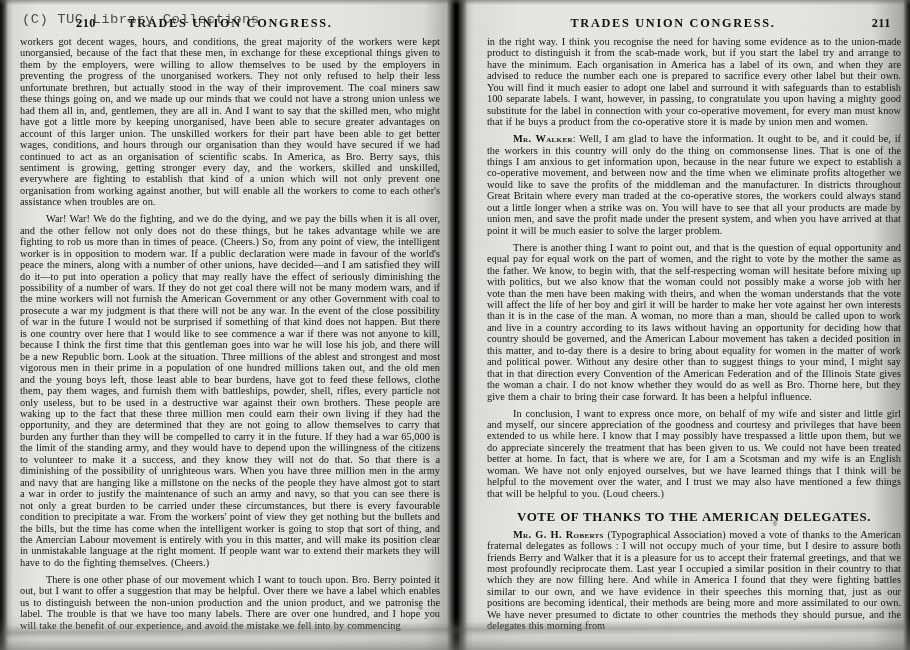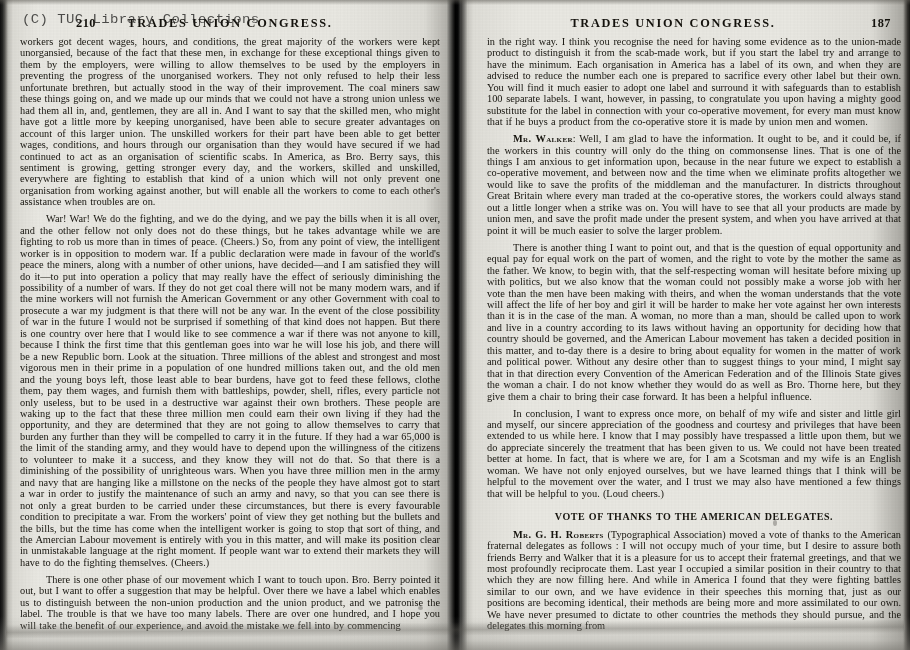--- a/index.html
+++ b/index.html
@@ -161,21 +161,21 @@
   .body p + p { margin-top: 5.5px; }
 
   .sc {
     font-variant: small-caps;
     font-weight: 600;
     letter-spacing: 0.35px;
   }
 
   .section-head {
     text-align: center;
-    font-size: 10px;
+    font-size: 13px;
     font-weight: 700;
     letter-spacing: 0.55px;
     margin: 12px 0 6px 0;
     text-transform: uppercase;
   }
 
   
   .watermark {
     position: absolute;
     left: 22px;
@@ -219,21 +219,21 @@
     <div class="body">
       <p class="cont">workers got decent wages, hours, and conditions, the great majority of the workers were kept unorgansied, because of the fact that these men, in exchange for these exceptional things given to them by the employers, were willing to allow themselves to be used by the employers in preventing the progress of the unorganised workers. They not only refused to help their less unfortunate brethren, but actually stood in the way of their improvement. The coal miners saw these things going on, and we made up our minds that we could not have a strong union unless we had them all in, and, gentlemen, they are all in. And I want to say that the skilled men, who might have got a little more by keeping unorganised, have been able to secure greater advantages on account of this larger union. The unskilled workers for their part have been able to get better wages, conditions, and hours through our organisation than they would have secured if we had continued to act as an organisation of scientific scabs. In America, as Bro. Berry says, this sentiment is growing, getting stronger every day, and the workers, skilled and unskilled, everywhere are fighting to establish that kind of a union which will not only prevent one organisation from working against another, but will enable all the workers to come to each other's assistance when troubles are on.</p>
       <p>War! War! We do the fighting, and we do the dying, and we pay the bills when it is all over, and the other fellow not only does not do these things, but he takes advantage while we are fighting to rob us more than in times of peace. (Cheers.) So, from any point of view, the intelligent worker is in opposition to modern war. If a public declaration were made in favour of the world's peace the miners, along with a number of other unions, have decided—and I am satisfied they will do it—to put into operation a policy that may really have the effect of seriously diminishing the possibility of a number of wars. If they do not get coal there will not be many modern wars, and if the mine workers will not furnish the American Government or any other Government with coal to prosecute a war my judgment is that there will not be any war. In the event of the close possibility of war in the future I would not be surprised if something of that kind does not happen. But there is one country over here that I would like to see commence a war if there was not anyone to kill, because I think the first time that this gentleman goes into war he will lose his job, and there will be a new Republic born. Look at the situation. Three millions of the ablest and strongest and most vigorous men in their prime in a population of one hundred millions taken out, and the old men and the young boys left, those least able to bear burdens, have got to feed these fellows, clothe them, pay them wages, and furnish them with battleships, powder, shell, rifles, every particle not only useless, but to be used in a destructive war against their own brothers. These people are waking up to the fact that these three million men could earn their own living if they had the opportunity, and they are determined that they are not going to allow themselves to carry that burden any further than they will be compelled to carry it in the future. If they had a war 65,000 is the limit of the standing army, and they would have to depend upon the willingness of the citizens to volunteer to make it a success, and they know they will not do that. So that there is a diminishing of the possibility of unrighteous wars. When you have three million men in the army and navy that are hanging like a millstone on the necks of the people they have almost got to start a war in order to justify the maintenance of such an army and navy, so that you can see there is not only a great burden to be carried under these circumstances, but there is every favourable condition to precipitate a war. From the workers' point of view they get nothing but the bullets and the bills, but the time has come when the intelligent worker is going to stop that sort of thing, and the Amercian Labour movement is entirely with you in this matter, and will make its position clear in unmistakable language at the right moment. If people want war to extend their markets they will have to do the fighting themselves. (Cheers.)</p>
       <p>There is one other phase of our movement which I want to touch upon. Bro. Berry pointed it out, but I want to offer a suggestion that may be helpful. Over there we have a label which enables us to distinguish between the non-union production and the union product, and we patronise the label. The trouble is that we have too many labels. There are over one hundred, and I hope you will take the benefit of our experience, and avoid the mistake we fell into by commencing</p>
     </div>
   </div>
 
   <div class="col col-right">
     <div class="running-head">
       <span class="rh-title rh-title-right">TRADES UNION CONGRESS.</span>
-      <span class="rh-folio rh-folio-right">187</span>
+      <span class="rh-folio rh-folio-right">211</span>
     </div>
     <div class="body">
       <p class="cont">in the right way. I think you recognise the need for having some evidence as to the union-made product to distinguish it from the scab-made work, but if you start the label try and arrange to have the minimum. Each organisation in America has a label of its own, and when they are advised to reduce the number each one is prepared to sacrifice every other label but their own. You will find it much easier to adopt one label and surround it with safeguards than to establish 100 separate labels. I want, however, in passing, to congratulate you upon having a mighty good substitute for the label in connection with your co-operative movement, for every man must know that if he buys a product from the co-operative store it is made by union men and women.</p>
       <p><span class="sc">Mr. Walker</span><span>: Well, I am glad to have the information. It ought to be, and it could be, if the workers in this country will only do the thing on commonsense lines. That is one of the things I am anxious to get information upon, because in the near future we expect to establish a co-operative movement, and between now and the time when we eliminate profits altogether we would like to save the profits of the middleman and the manufacturer. In districts throughout Great Britain where every man traded at the co-operative stores, the workers could always stand out a little longer when a strike was on. You will have to see that all your products are made by union men, and save the profit made under the present system, and when you have arrived at that point it will be much easier to solve the larger problem.</span></p>
       <p>There is another thing I want to point out, and that is the question of equal opportunity and equal pay for equal work on the part of women, and the right to vote by the mother the same as the father. We know, to begin with, that the self-respecting woman will hesitate before mixing up with politics, but we also know that the woman could not possibly make a worse job with her vote than the men have been making with theirs, and when the woman understands that the vote will affect the life of her boy and girl it will be harder to make her vote against her own interests than it is in the case of the man. A woman, no more than a man, should be called upon to work and live in a country according to its laws without having an opportunity for deciding how that country should be governed, and the American Labour movement has taken a decided position in this matter, and to-day there is a desire to bring about equality for women in the matter of work and political power. Without any desire other than to suggest things to your mind, I might say that in that direction every Convention of the American Federation and of the Illinois State gives the woman a chair. I do not know whether they would do as well as Bro. Thorne here, but they give them a chair to bring their case forward. It has been a helpful influence.</p>
       <p>In conclusion, I want to express once more, on behalf of my wife and sister and little girl and myself, our sincere appreciation of the goodness and courtesy and privileges that have been extended to us while here. I know that I may possibly have trespassed a little upon them, but we do appreciate sincerely the treatment that has been given to us. We could not have been treated better at home. In fact, that is where we are, for I am a Scotsman and my wife is an English woman. We have not only enjoyed ourselves, but we have learned things that I think will be helpful to the movement over the water, and I trust we may also have mentioned a few things that will be helpful to you. (Loud cheers.)</p>
       <div class="section-head">Vote of Thanks to the American Delegates.</div>
       <p><span class="sc">Mr. G. H. Roberts</span><span> (Typographical Association) moved a vote of thanks to the American fraternal delegates as follows : I will not occupy much of your time, but I desire to assure both friends Berry and Walker that it is a pleasure for us to accept their fraternal greetings, and that we most profoundly reciprocate them. Last year I occupied a similar position in their country to that which they are now filling here. And while in America I found that they were fighting battles similar to our own, and we have evidence in their speeches this morning that, just as our positions are becoming identical, their methods are being more and more assimilated to our own. We have never presumed to dictate to other countries the methods they should pursue, and the delegates this morning from</span></p>
     </div>
   </div>

